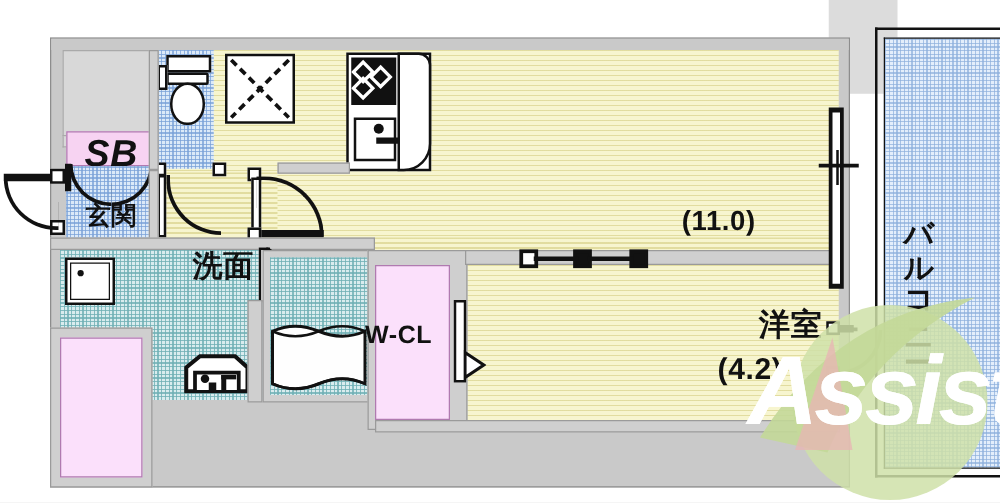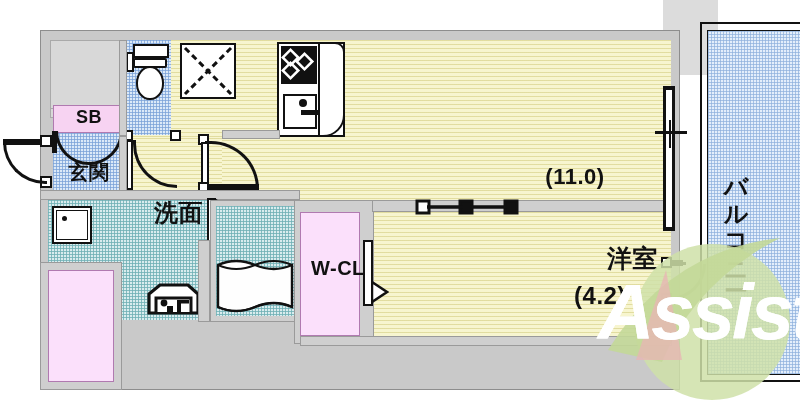--- a/index.html
+++ b/index.html
@@ -47,23 +47,23 @@
   .outline{border:2px solid #111;}
   .outline1{border:1px solid #111;}
 
   
   .lbl{color:#111;font-weight:700;text-align:center;line-height:1.05;
        white-space:pre;letter-spacing:.5px;}
   .lbl-ldk{font-size:31px;}
   .lbl-ldk2{font-size:22px;}
   .lbl-room{font-size:25px;}
   .lbl-room2{font-size:24px;padding-left:44px;}
-  .lbl-md{font-size:18px;}
+  .lbl-md{font-size:30px;font-style:italic;}
   .lbl-sm{font-size:20px;}
-  .lbl-jp{font-family:Liberation Mono, monospace;}
+  .lbl-jp{font-family:Liberation Serif, serif;}
   .lbl-vert{writing-mode:vertical-rl;font-size:24px;line-height:1;letter-spacing:2px;}
   .panel{background:#fff;border:2px solid #111;}
   .hinge{background:#fff;border:2px solid #111;}
 
   
   #wm{position:absolute;left:590px;top:225px;width:215px;height:180px;pointer-events:none;}
   #wm .wmtext{position:absolute;left:8px;top:42px;font-size:78px;font-weight:700;
       font-style:italic;color:rgba(255,255,255,.92);letter-spacing:-3px;
       text-shadow:0 0 0 #fff;}
 </style>
@@ -192,21 +192,21 @@
     <path d="M2 10 Q20 2 39 10 Q58 18 76 10 L76 52 Q58 44 39 52 Q20 60 2 52 Z" fill="#fefefe" stroke="#111" stroke-width="2.4"></path>
     <path d="M2 10 Q20 18 39 10 Q58 2 76 10" fill="none" stroke="#111" stroke-width="2"></path>
     <path d="M2 52 Q20 60 39 52 Q58 44 76 52" fill="none" stroke="#111" stroke-width="2"></path>
   </svg>
 
   <div class="abs wall-thin" style="left:40px;top:262px;width:82px;height:128px;"></div>
   <div class="abs f-pink2" style="left:48px;top:270px;width:66px;height:112px;border:1px solid #b07ab0;"></div>
 
   <div class="abs wall-thin" style="left:294px;top:200px;width:80px;height:144px;"></div>
   <div class="abs f-pink2" style="left:300px;top:212px;width:60px;height:124px;border:1px solid #b07ab0;"></div>
-  <div class="abs lbl lbl-sm" style="left:311px;top:258px;width:44px;">W-CL</div>
+  <div class="abs lbl lbl-sm" style="left:292px;top:258px;width:44px;">W-CL</div>
 
   <div class="abs panel" style="left:363px;top:240px;width:10px;height:66px;"></div>
   <svg class="abs" style="left:371px;top:280px;width:18px;height:24px;" viewBox="0 0 18 24">
     <path d="M1 2 L16 12 L1 22 Z" fill="#fff" stroke="#111" stroke-width="2.5"></path>
   </svg>
 
   <div class="abs wall-thin" style="left:372px;top:200px;width:300px;height:12px;"></div>
   <svg class="abs" style="left:415px;top:198px;width:106px;height:18px;" viewBox="0 0 106 18">
     <rect x="2" y="3" width="12" height="12" fill="#fff" stroke="#111" stroke-width="3"></rect>
     <rect x="45" y="3" width="12" height="12" fill="#111" stroke="#111" stroke-width="3"></rect>

